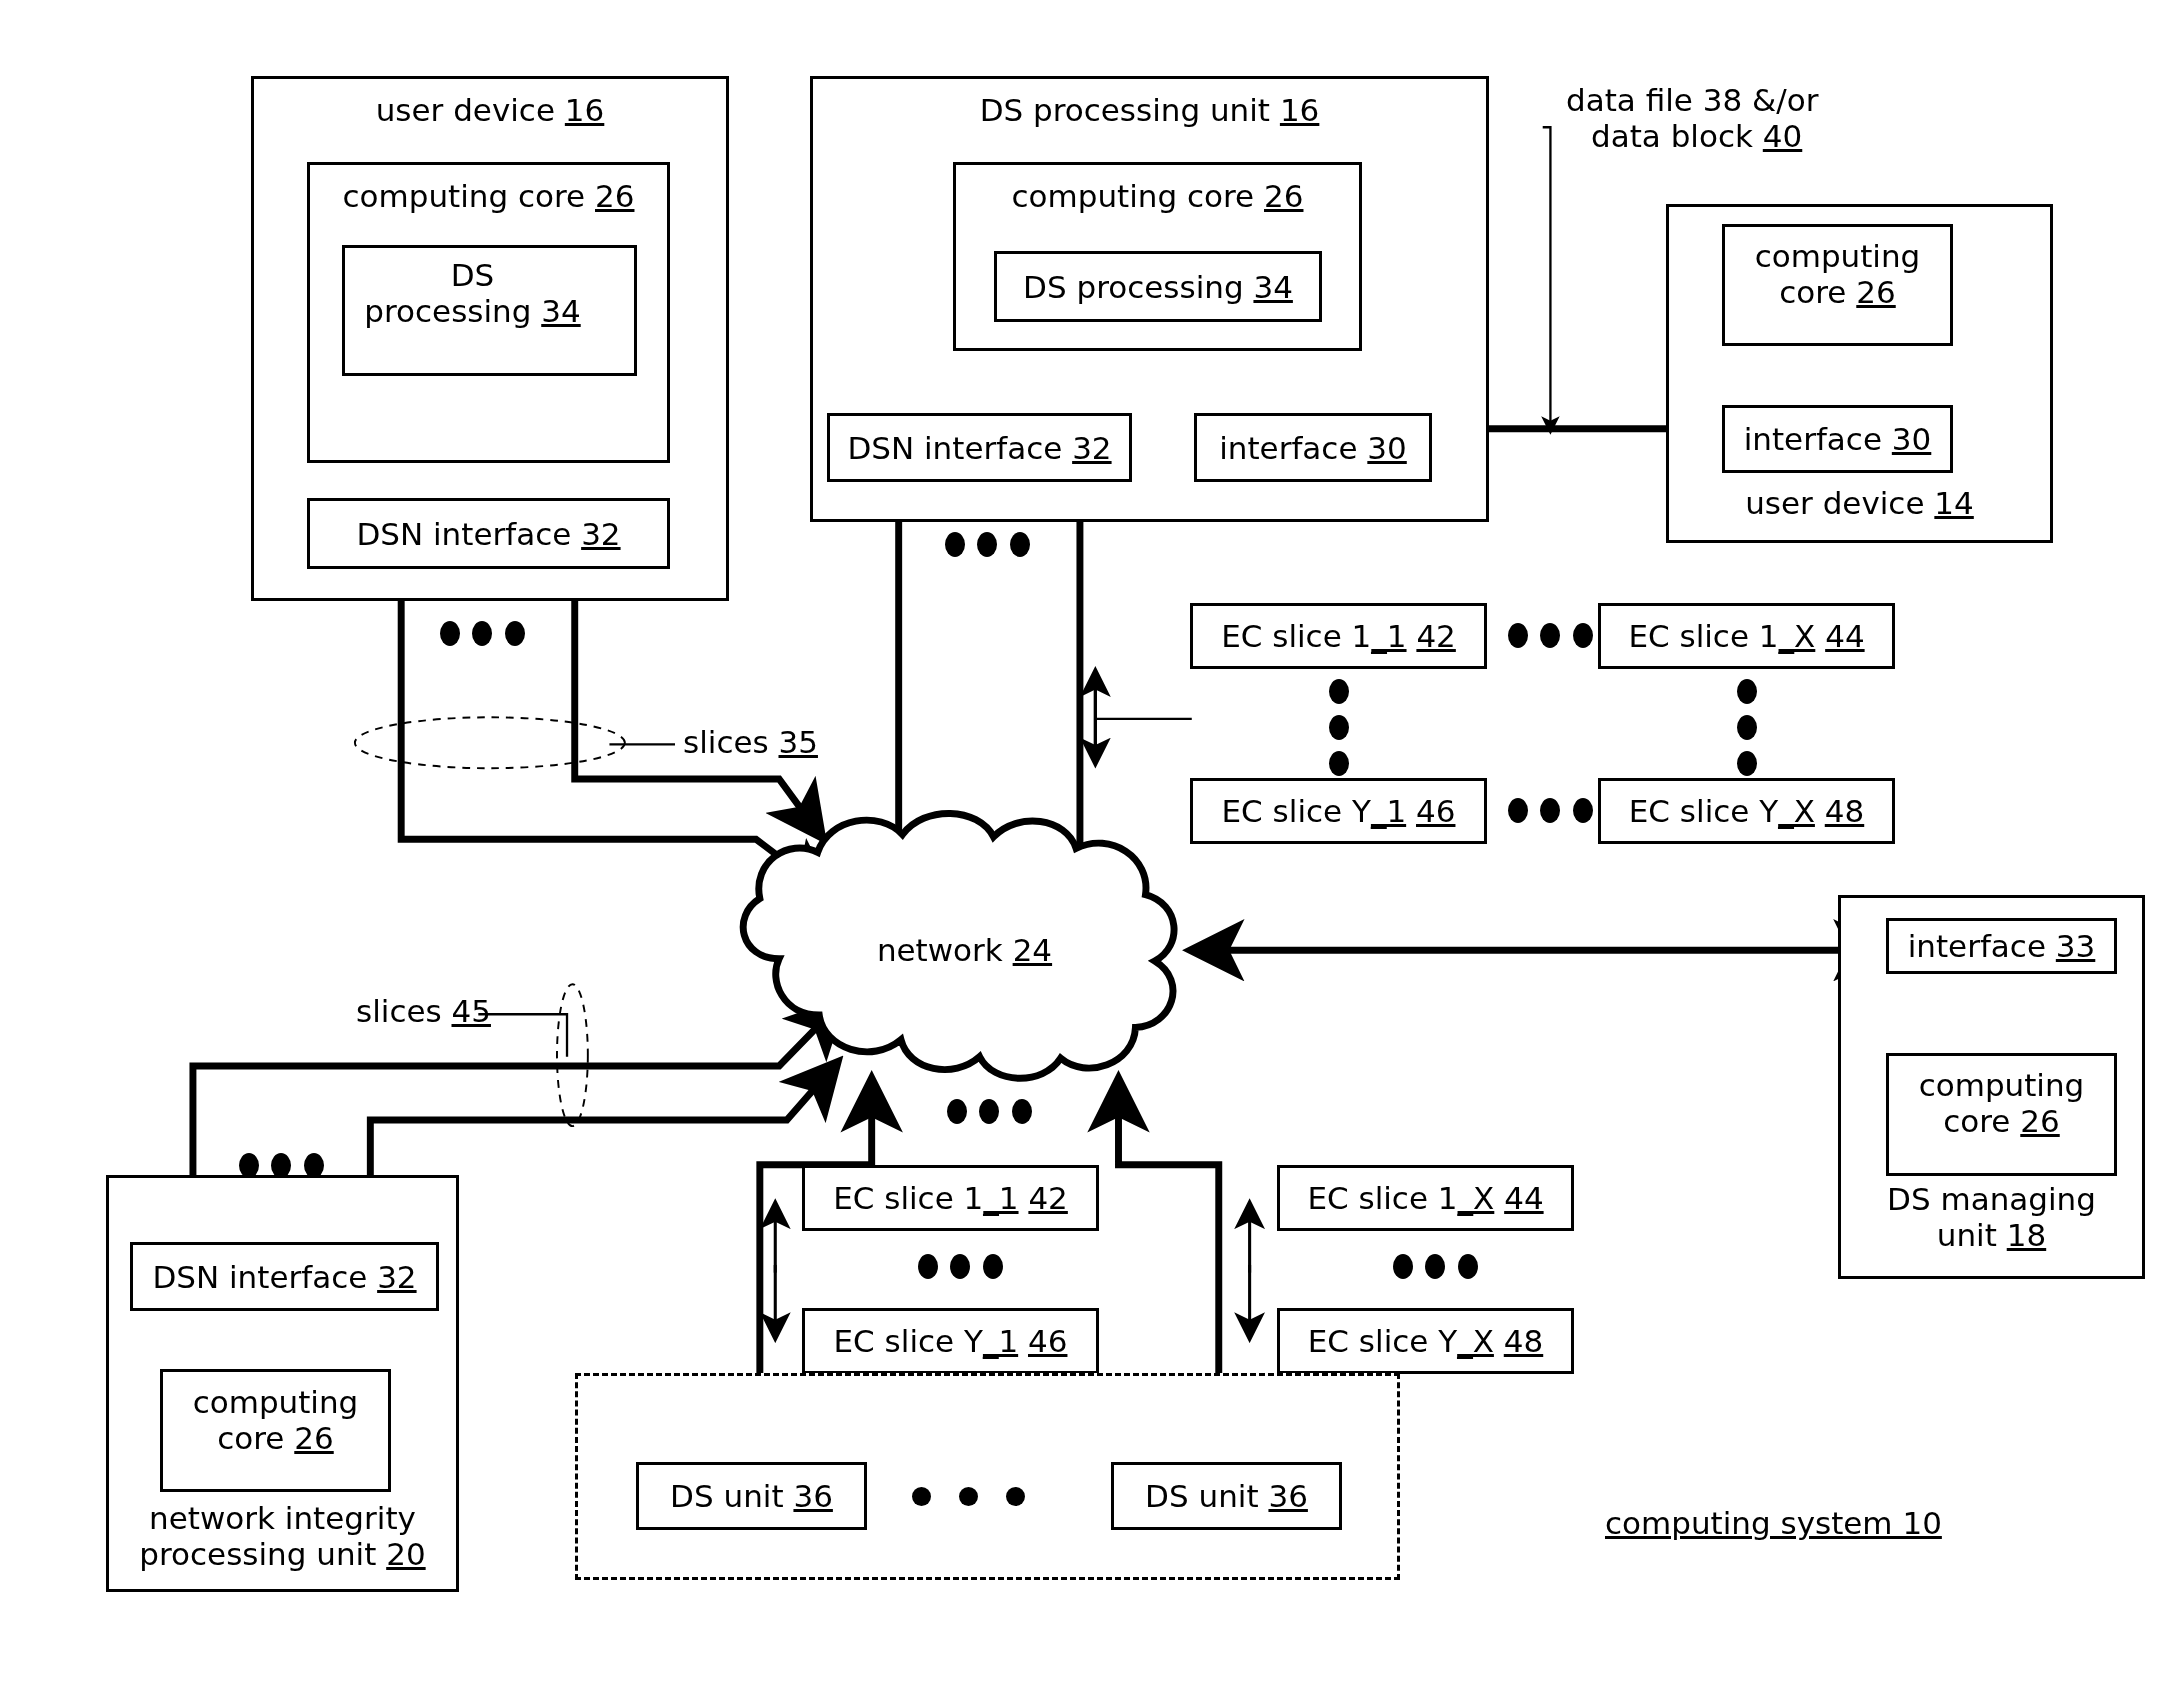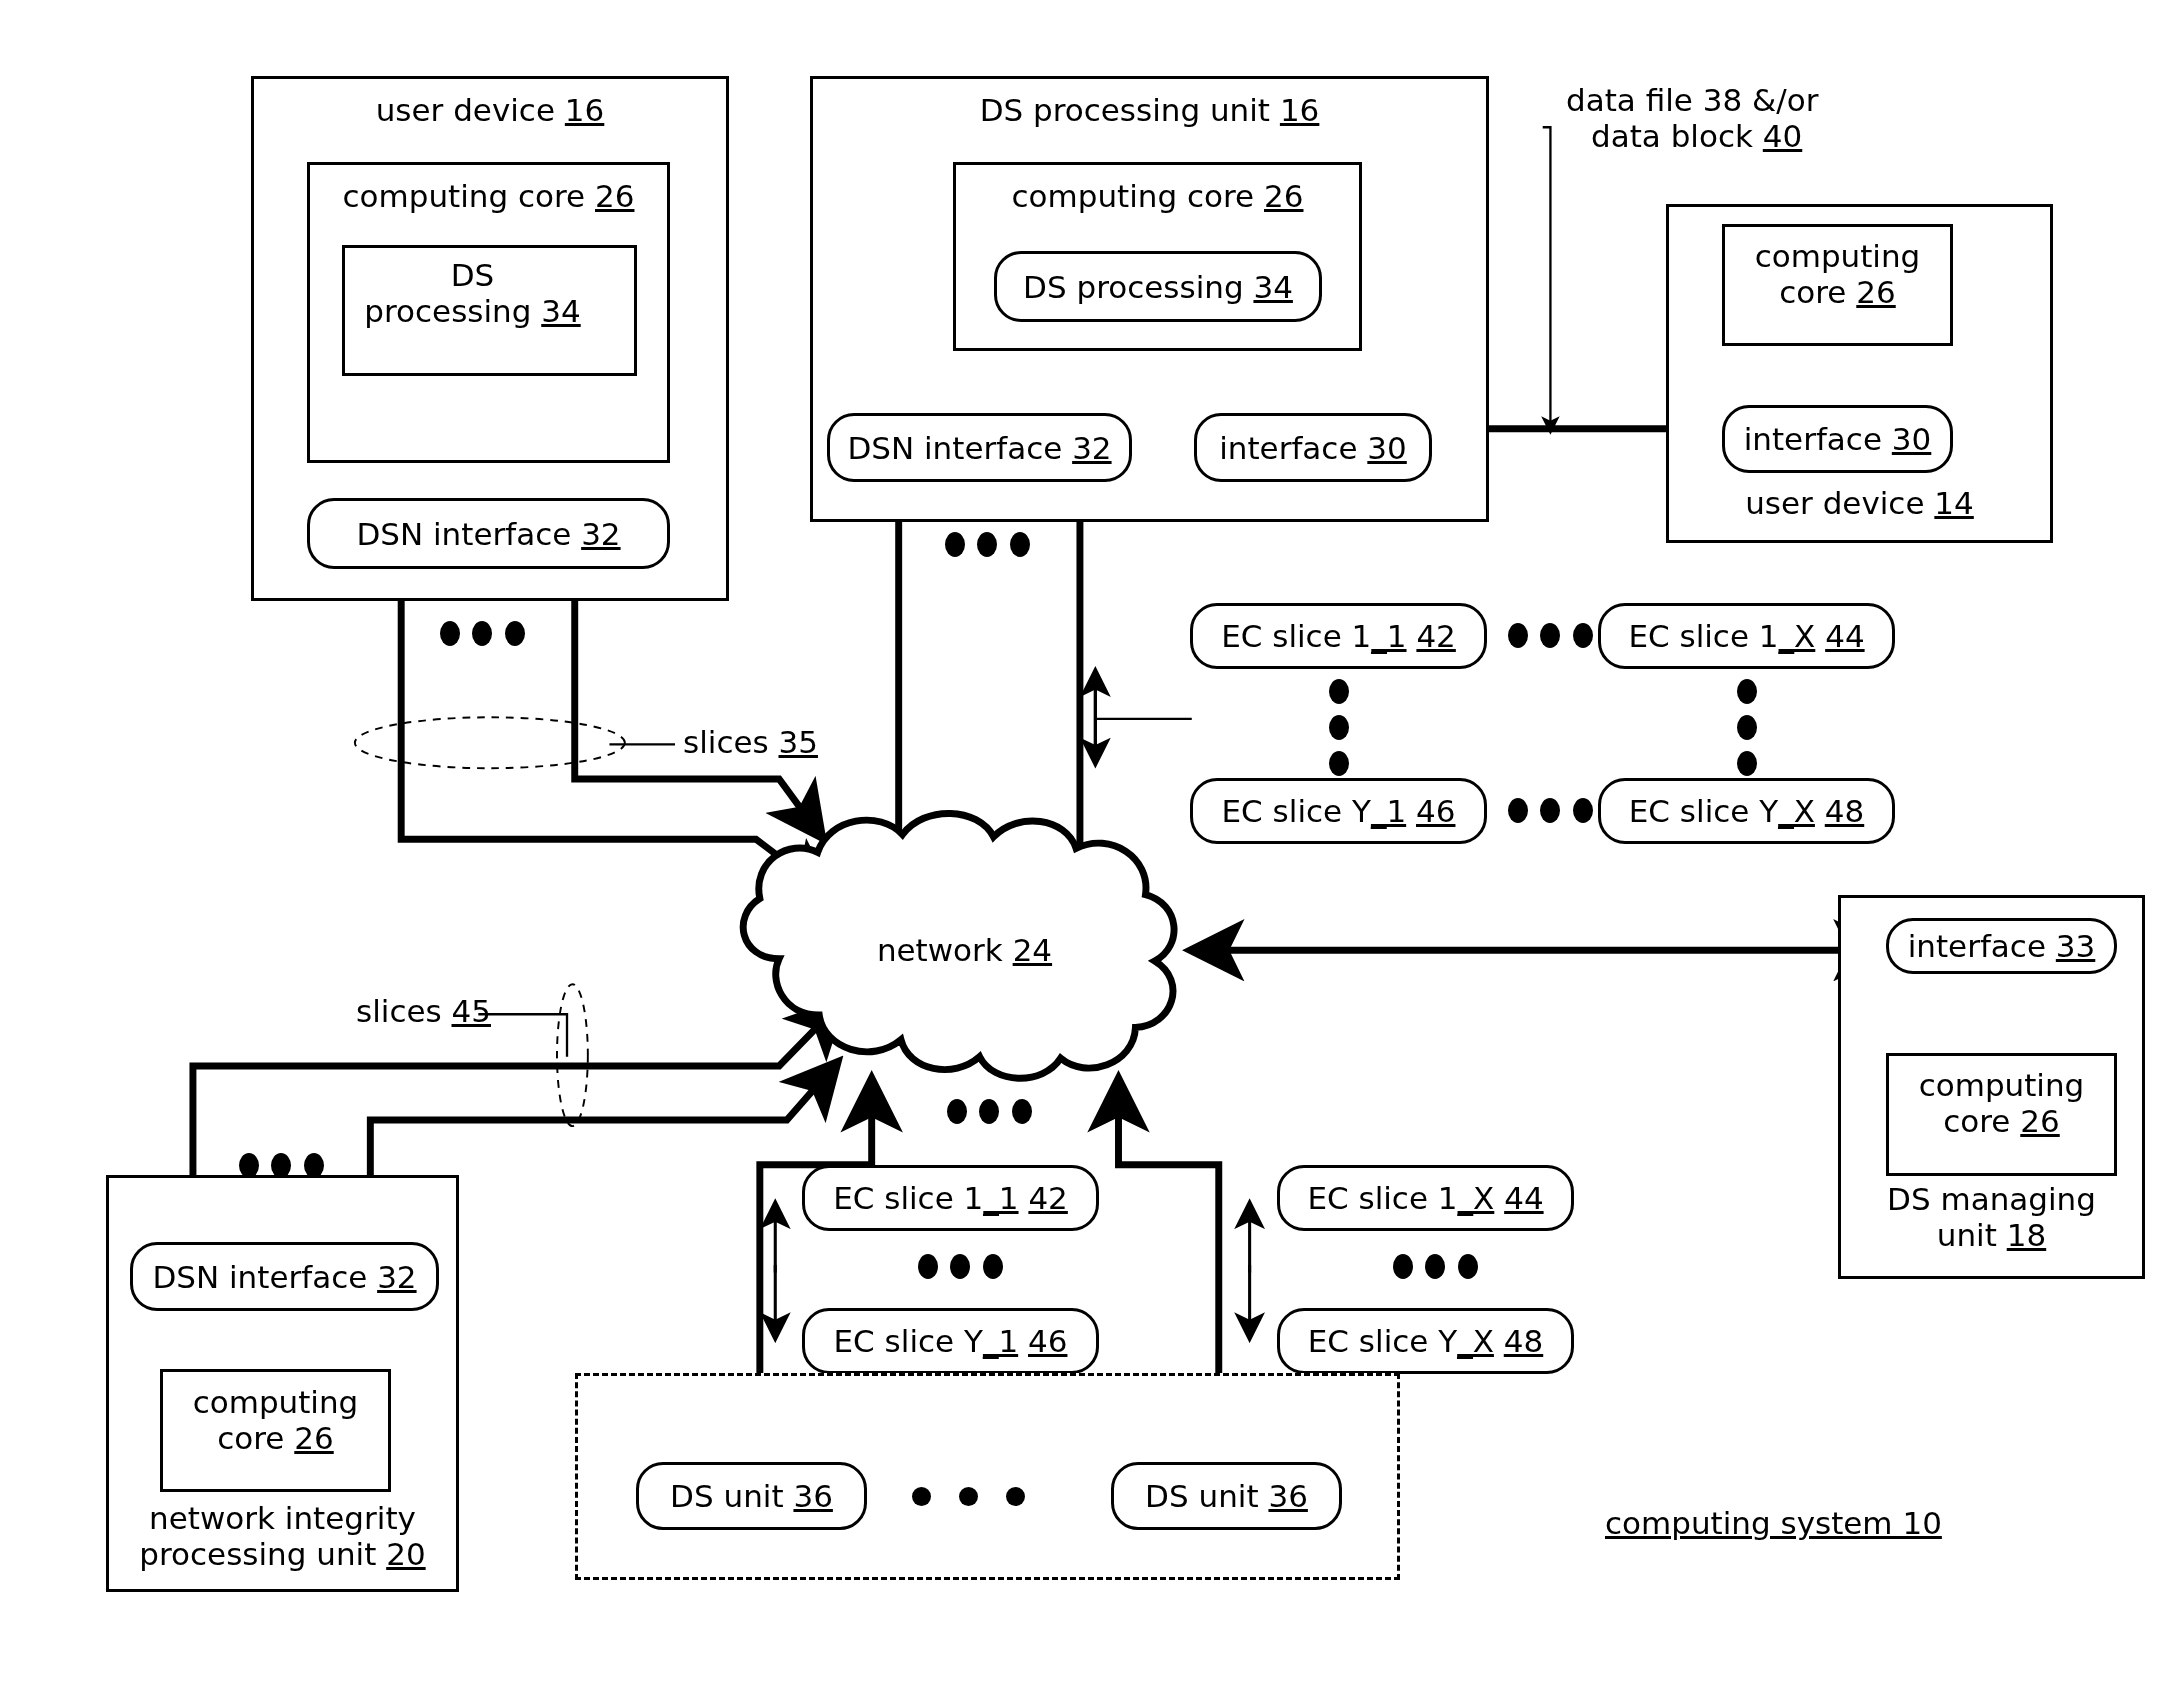--- a/index.html
+++ b/index.html
@@ -5,21 +5,21 @@
   html,body{margin:0;padding:0;background:#ffffff;}
   body{width:2183px;height:1693px;position:relative;overflow:hidden;
        font-family:"DejaVu Sans","Liberation Sans",sans-serif;color:#000;}
   #stage{position:absolute;left:0;top:0;width:2183px;height:1693px;}
   svg.layer{position:absolute;left:0;top:0;width:2183px;height:1693px;overflow:visible;}
   .box{position:absolute;box-sizing:border-box;border:3.9px solid #000;background:#fff;}
   .box.thin{border-width:3.1px;}
   .box.dashed{border-style:dashed;border-width:3.9px;}
   .cap{position:absolute;text-align:center;font-size:31px;line-height:1.15;white-space:nowrap;}
   .u{text-decoration:underline;text-underline-offset:2.3px;}
-  .ctr{display:flex;align-items:center;justify-content:center;border-radius:27px;}
+  .ctr{display:flex;align-items:center;justify-content:center;}
   .dots{position:absolute;display:flex;align-items:center;gap:12.3px;}
   .dots i{display:block;width:20px;height:25px;border-radius:50%;background:#000;}
   .dots.vert{flex-direction:column;gap:10.8px;}
   .dots.round i{width:19px;height:19px;border-radius:50%;}
 </style>
 </head>
 <body>
 
 <div id="stage">
 

